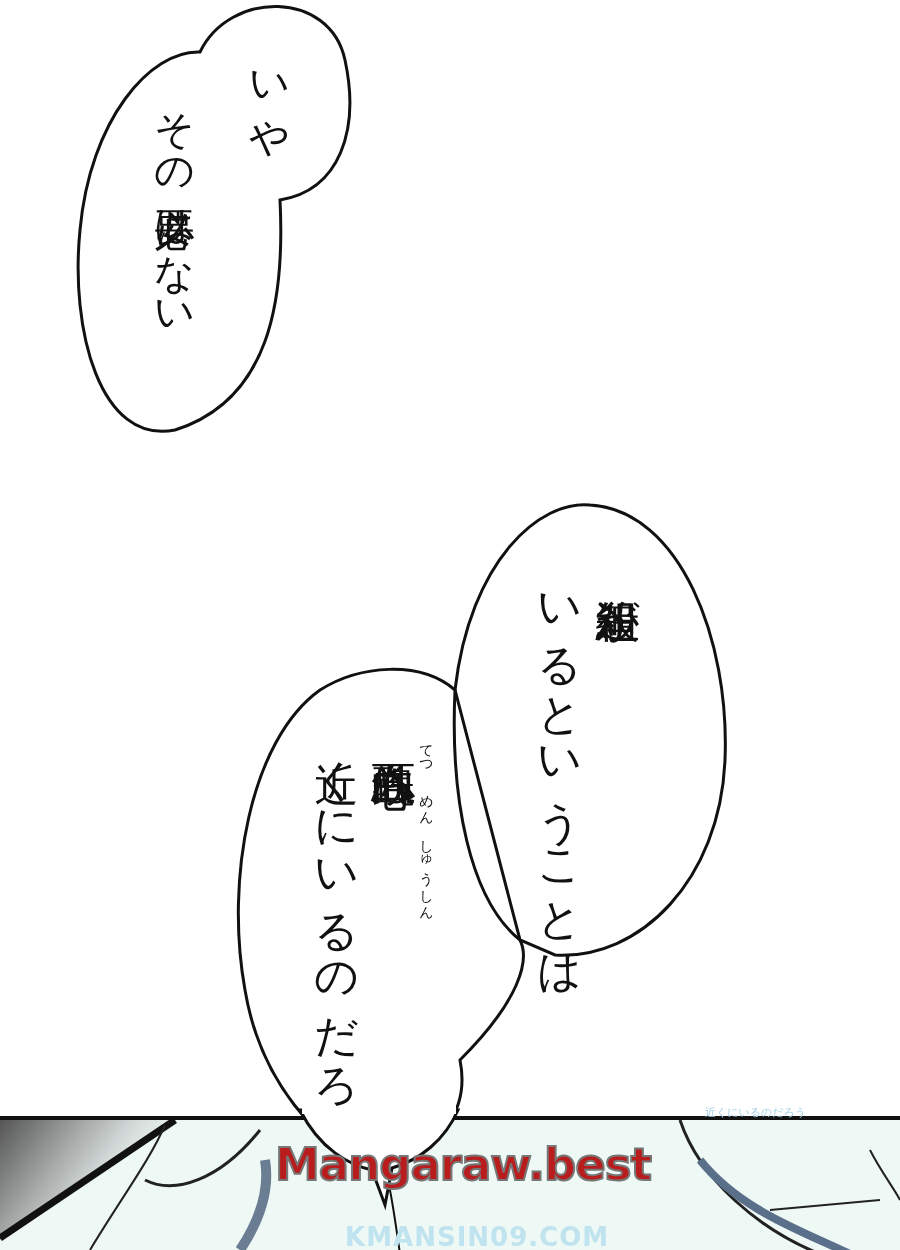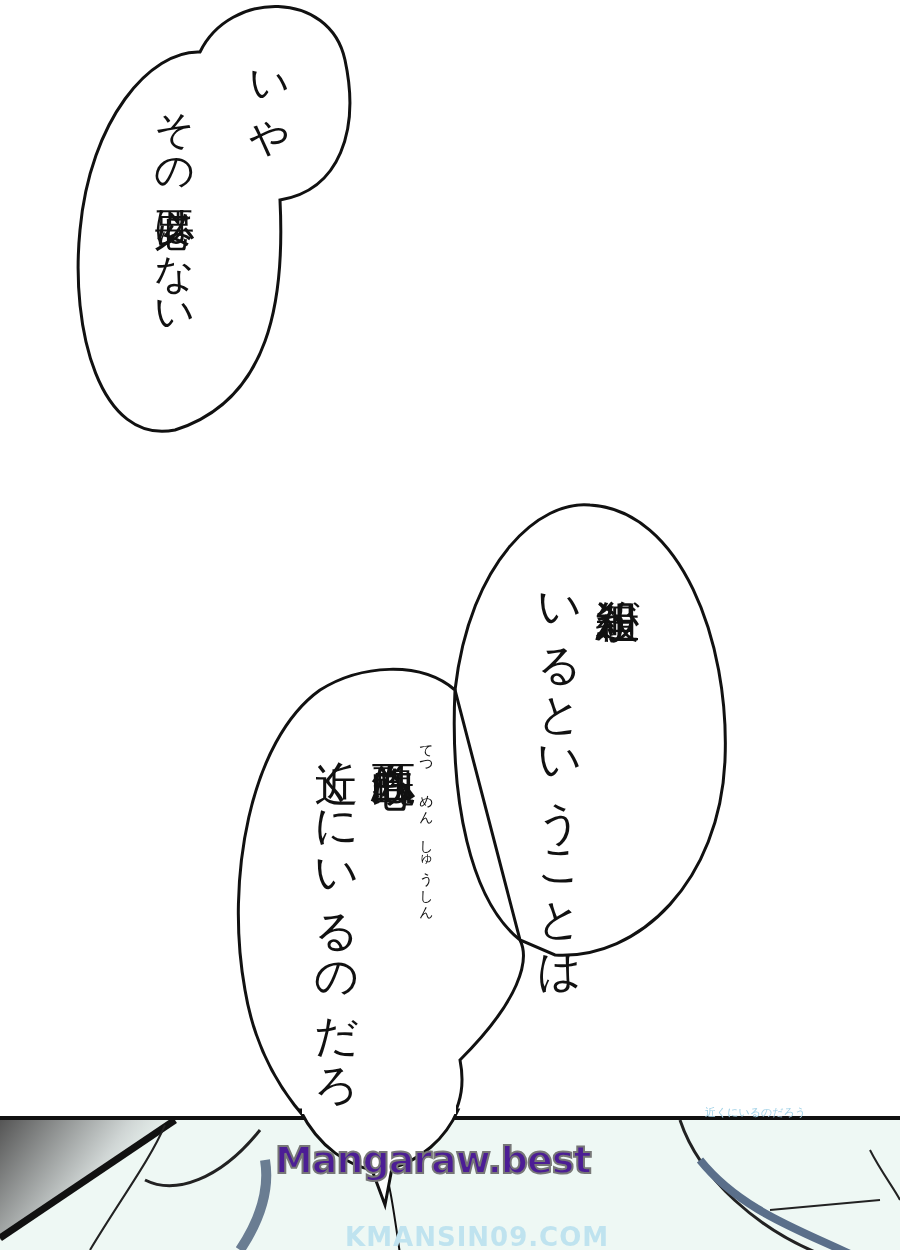--- a/index.html
+++ b/index.html
@@ -29,22 +29,22 @@
   }
   .panel {
     position: absolute; left: 0; top: 1116px; width: 900px; height: 134px;
     background: #eef8f4;
     border-top: 4px solid #111;
     overflow: hidden;
   }
   .watermark-main {
     position: absolute; left: 275px; top: 1138px;
     font-family: "DejaVu Sans", sans-serif;
-    font-size: 38px; font-weight: bold;
-    color: #4c1d95;
+    font-size: 45px; font-weight: bold;
+    color: #b91c1c;
     -webkit-text-stroke: 2px #777;
     letter-spacing: -1px;
   }
   .watermark-sub {
     position: absolute; left: 345px; top: 1222px;
     font-family: "DejaVu Sans", sans-serif;
     font-size: 26px; font-weight: bold;
     color: #bfe3ef;
     letter-spacing: 1px;
   }

